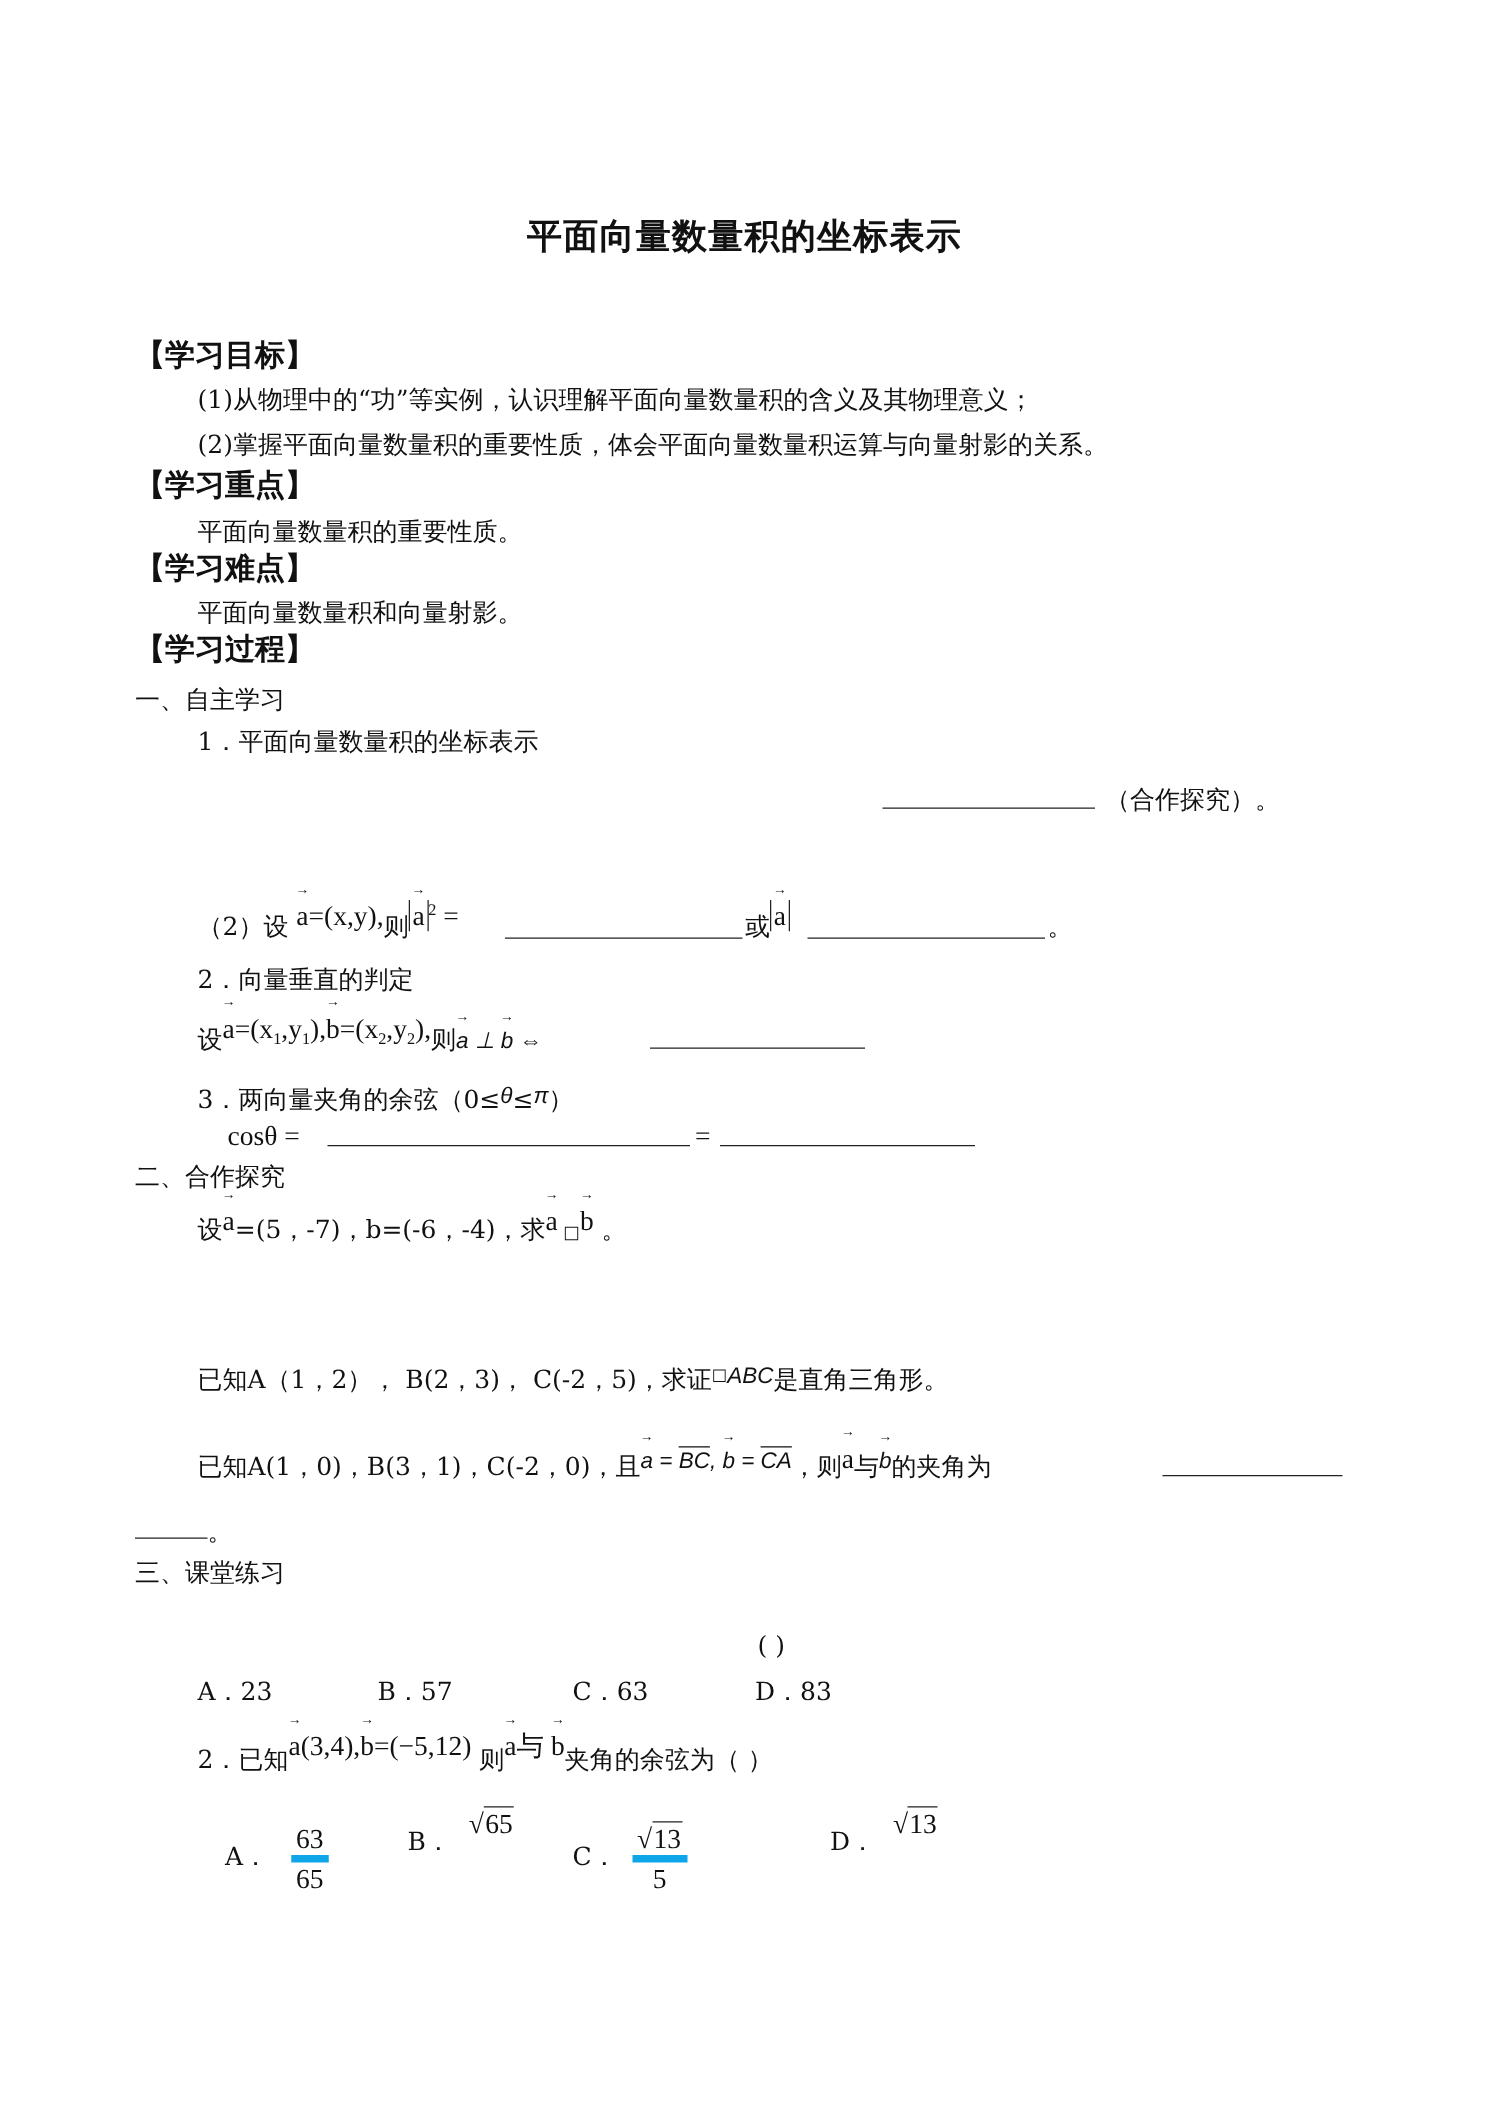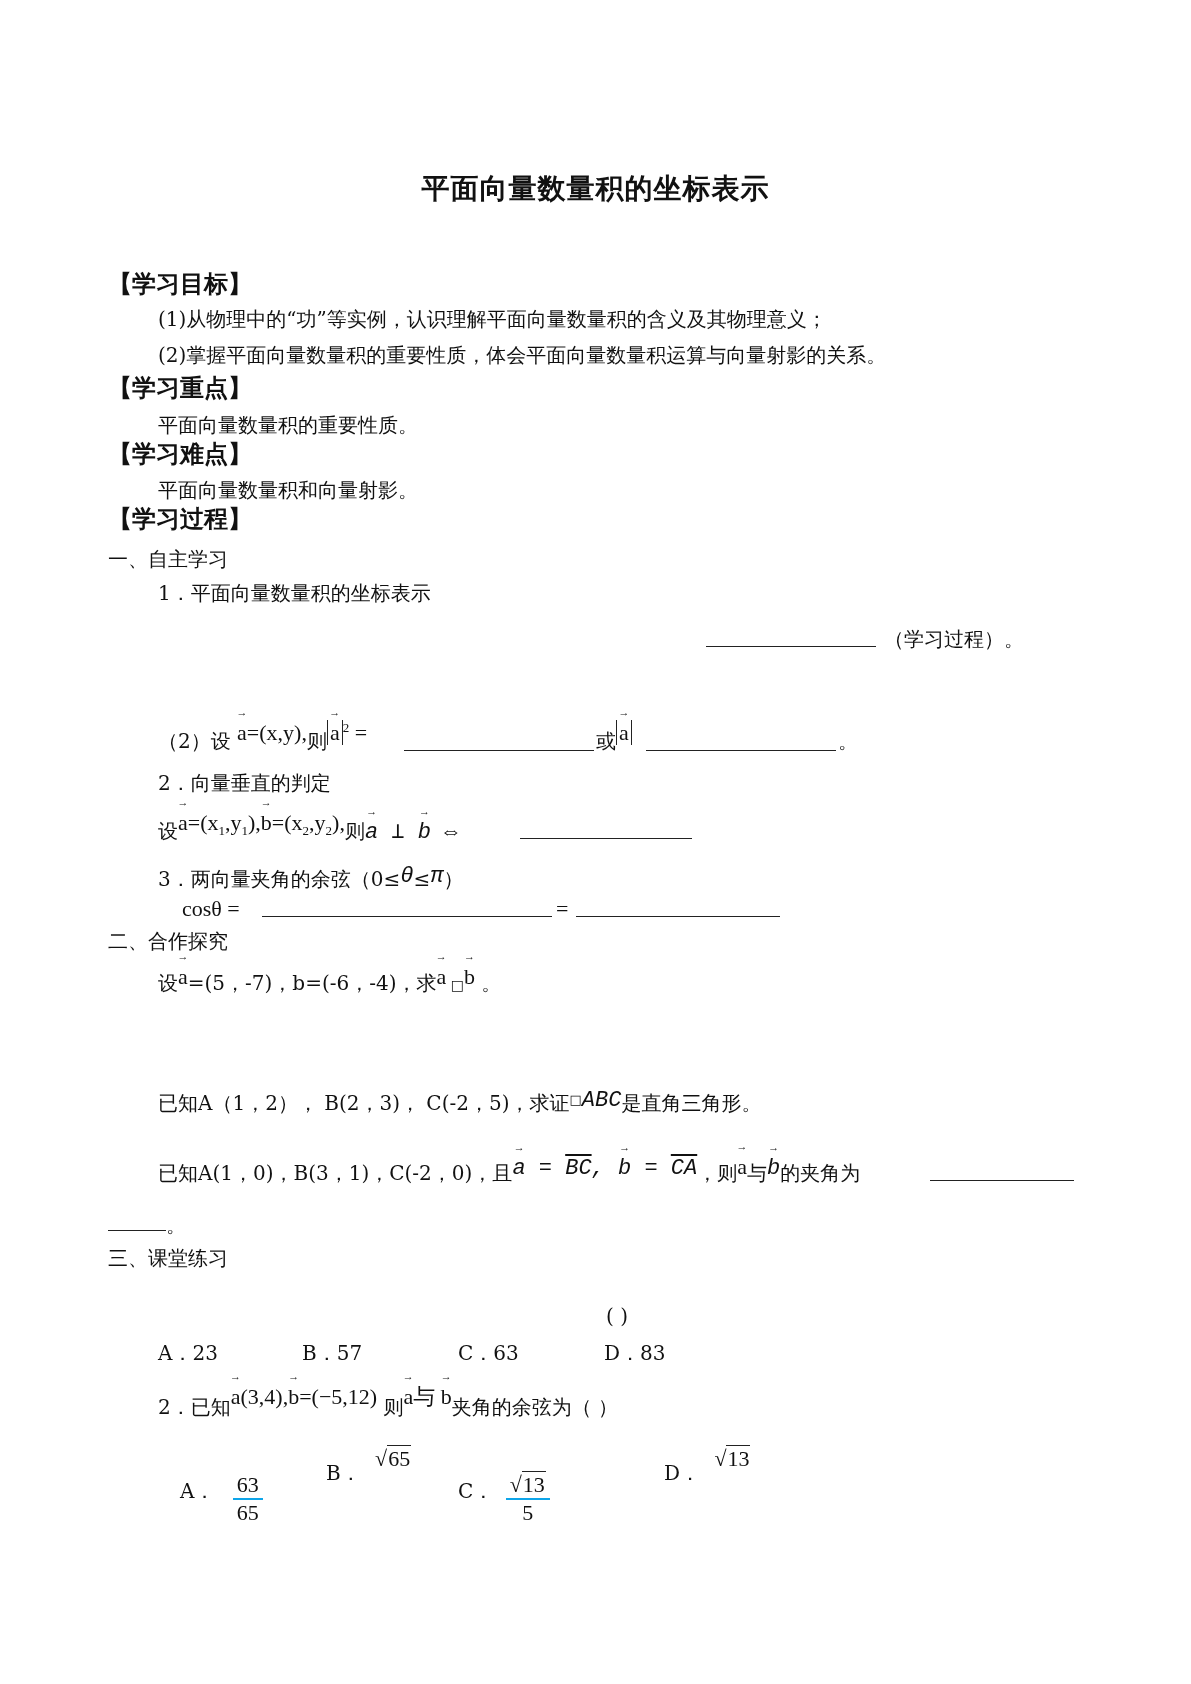--- a/index.html
+++ b/index.html
@@ -14,32 +14,32 @@
       left: 0; width: 1191px; top: 170px; text-align: center;
       font-family: "DejaVu Sans", "Liberation Sans", sans-serif;
       font-weight: bold; font-size: 28px; letter-spacing: 1px;
     }
     .heading {
       font-family: "DejaVu Sans", "Liberation Sans", sans-serif;
       font-weight: bold; font-size: 24px; left: 108px;
     }
     .body { font-size: 20px; }
     .math { font-family: "Liberation Serif", "DejaVu Serif", serif; font-size: 22px; }
-    .imath { font-family: Liberation Mono, monospace; font-style: italic; font-size: 22px; }
+    .imath { font-family: Liberation Sans, sans-serif; font-style: italic; font-size: 18px; }
     .blank { display: inline-block; border-bottom: 1px solid #222; height: 18px; vertical-align: baseline; }
     .vec { position: relative; display: inline-block; }
     .vec::before {
       content: "→"; position: absolute; left: 50%; transform: translateX(-50%);
       top: -13px; font-size: 11px; line-height: 1;
     }
     .abs-bar { border-left: 1px solid #222; border-right: 1px solid #222; padding: 0 2px; }
     sub { font-size: 13px; }
     sup { font-size: 13px; }
     .frac { display: inline-flex; flex-direction: column; align-items: center; vertical-align: middle; font-family: "Liberation Serif", serif; font-size: 22px; }
-    .frac .num { border-bottom: 2px solid #0ea5e9; padding: 0 4px; margin-top: 14px; }
+    .frac .num { border-bottom: 6px solid #0ea5e9; padding: 0 4px; }
     .frac .den { padding: 0 4px; }
     .sqrt { font-family: "Liberation Serif", serif; font-size: 22px; }
     .sqrt .rad { border-top: 1px solid #222; padding: 0 1px; }
     .pagenum {
       left: 0; width: 1191px; text-align: center; top: 1548px;
       font-family: "Liberation Serif", serif; font-weight: bold; font-size: 20px;
     }
     .pagenum .sep { font-weight: normal; font-size: 14px; }
   </style>
 </head>
@@ -58,21 +58,21 @@
 
   <div class="abs heading" style="top:438px;">【学习难点】</div>
   <div class="abs body" style="left:158px; top:477px;">平面向量数量积和向量射影。</div>
 
   <div class="abs heading" style="top:503px;">【学习过程】</div>
 
   <div class="abs body" style="left:108px; top:546px;">一、自主学习</div>
   <div class="abs body" style="left:158px; top:580px;">1．平面向量数量积的坐标表示</div>
 
   <div class="abs blank" style="left:706px; top:628px; width:170px;"></div>
-  <div class="abs body" style="left:884px; top:626px;">（学习过程）。</div>
+  <div class="abs body" style="left:884px; top:626px;">（合作探究）。</div>
 
 
   <div class="abs body" style="left:158px; top:728px;">
     <span>（2）设</span>
     <span class="math" style="position:relative; top:-8px;"><span class="vec">a</span>=(x,y),</span><span>则</span><span class="math" style="position:relative; top:-8px;"><span class="abs-bar"><span class="vec">a</span></span><sup>2</sup> =</span>
   </div>
   <div class="abs blank" style="left:404px; top:732px; width:190px;"></div>
   <div class="abs body" style="left:596px; top:728px;"><span>或</span><span class="math abs-bar" style="position:relative; top:-8px;"><span class="vec">a</span></span></div>
   <div class="abs blank" style="left:646px; top:732px; width:190px;"></div>
   <div class="abs body" style="left:838px; top:728px;">。</div>

